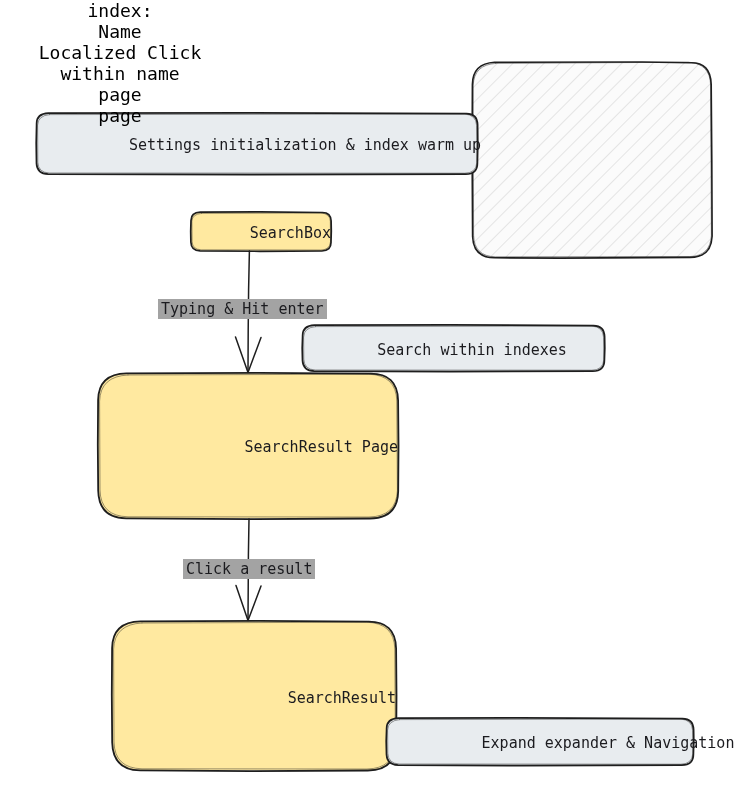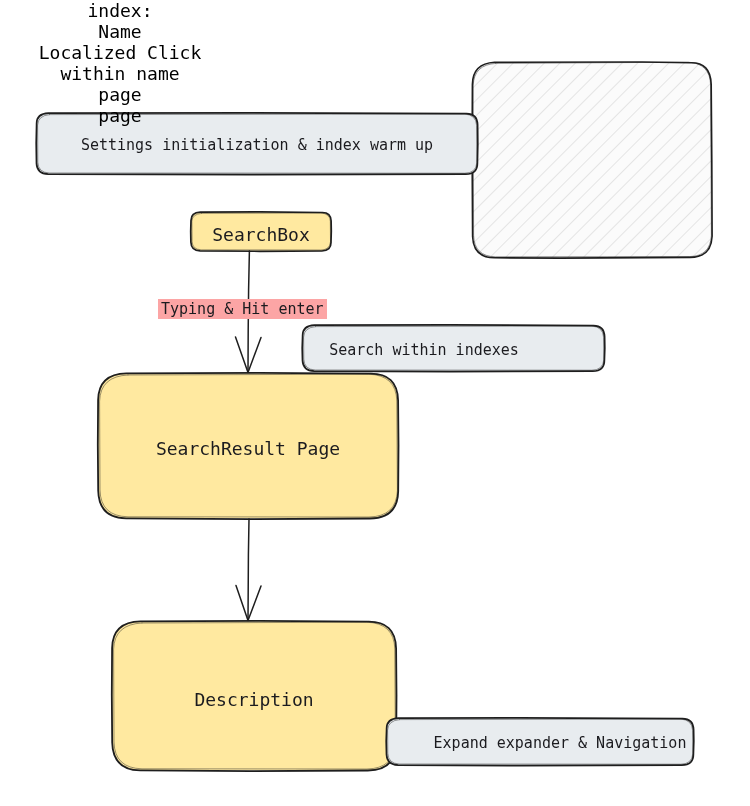--- a/index.html
+++ b/index.html
@@ -37,30 +37,31 @@
   .edge-label {
     position: absolute;
     color: #1b1b1f;
     white-space: pre;
     line-height: 1.35;
     pointer-events: none;
     -webkit-font-smoothing: antialiased;
   }
 
   .node-label {
-    font-size: 18px;
-    text-align: center;
+    font-size: 15px;
+    text-align: right;
   }
   .note-label {
     font-size: 15px;
     text-align: center;
+    padding-left: 48px;
   }
   .edge-label {
     font-size: 15px;
-    background: #fca5a5;
+    background: #a3a3a3;
     padding: 0 3px;
   }
 
   .index-label {
     font-size: 18px;
     text-align: center;
     line-height: 21px;
   }
 </style>
 </head>
@@ -185,19 +186,20 @@
     <div class="note-label" style="left:36px; top:135px; width:442px;">Settings initialization &amp; index warm up</div>
 
     <div class="node-label" style="left:191px; top:223px; width:140px;">SearchBox</div>
 
     <div class="edge-label" style="left:158px; top:299px;">Typing &amp; Hit enter</div>
 
     <div class="note-label" style="left:302px; top:340px; width:244px;">Search within indexes</div>
 
     <div class="node-label" style="left:98px; top:437px; width:300px;">SearchResult Page</div>
 
-
-    <div class="node-label" style="left:112px; top:688px; width:284px;">Description</div>
+    <div class="edge-label" style="left:183px; top:559px;">Click a result</div>
+
+    <div class="node-label" style="left:112px; top:688px; width:284px;">SearchResult</div>
 
     <div class="note-label" style="left:386px; top:733px; width:348px;">Expand expander &amp; Navigation</div>
   </div>
 
 </div>
 
 </body></html>

